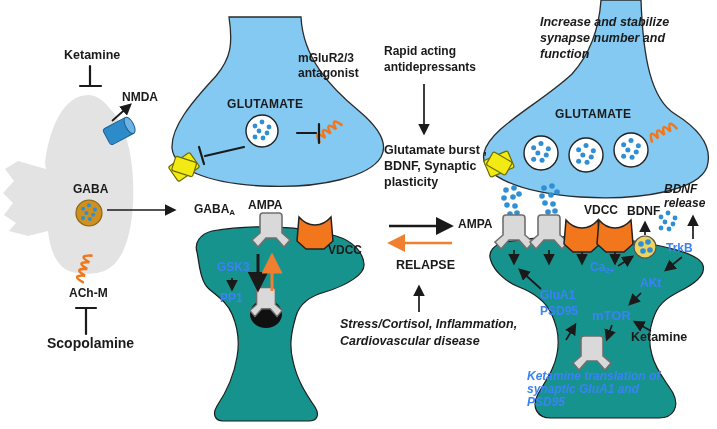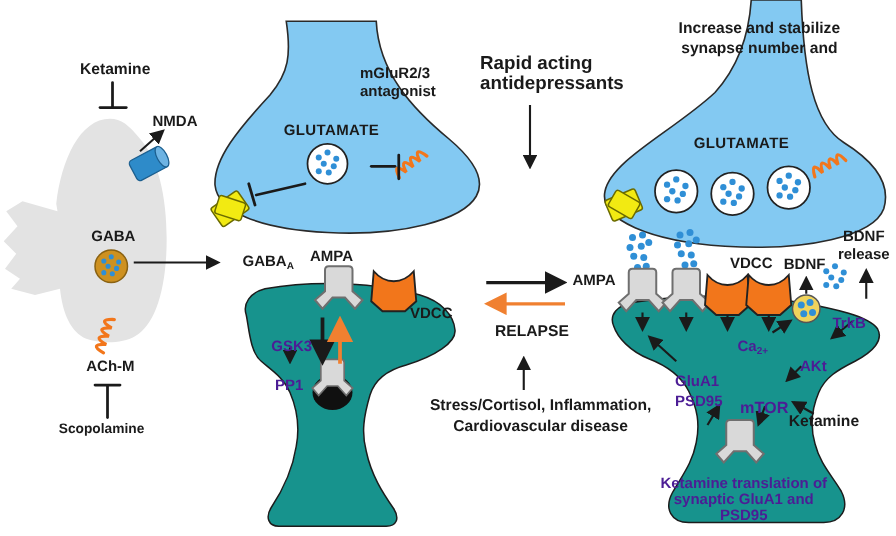--- a/index.html
+++ b/index.html
@@ -1,22 +1,22 @@
 <!DOCTYPE html>
 <html style="--terminal-blue: #83C9F2; --spine-teal: #17938D; --neuron-gray: #E3E3E3; --receptor-gray: #D9D9D9; --receptor-orange: #F2761B; --receptor-yellow: #F2EA12; --glutamate-dot-blue: #2F8FD6; --gaba-vesicle: #CE9120; --bdnf-vesicle: #EFD35C; --nmda-blue: #2E8BC9; --arrow-orange: #F08030; --text-black: #1A1A1A; --text-white: #FFFFFF;"><head>
 <meta charset="utf-8">
 <style>
   html,body{margin:0;padding:0;background:#fff;}
   .stage{position:relative;width:717px;height:429px;background:#fff;overflow:hidden;
          font-family:"Liberation Sans",sans-serif;}
   .stage svg{position:absolute;left:0;top:0;}
   .lbl{position:absolute;font-weight:bold;color:#1a1a1a;font-size:12px;line-height:15px;
        white-space:nowrap;z-index:2;}
-  .lbl.center{text-align:center;}
-  .lbl.white{color:#4c1d95;margin-top:10px;}
+  .lbl.center{font-style:italic;}
+  .lbl.white{color:#3b82f6;}
   .lbl .sub{font-size:8px;vertical-align:-2px;font-weight:bold;}
   .caps{letter-spacing:.3px;font-size:12px;}
   
   .blob{fill:var(--neuron-gray,#e3e3e3);}
   .term{fill:var(--terminal-blue,#83c9f2);stroke:#2a2a2a;stroke-width:1.3;}
   .spine{fill:var(--spine-teal,#17938d);stroke:#1c1c1c;stroke-width:1.2;}
   .grec{fill:var(--receptor-gray,#d9d9d9);stroke:#6f6f6f;stroke-width:1.6;}
   .orec{fill:var(--receptor-orange,#f2761b);stroke:#222;stroke-width:1.5;}
   .yrec{fill:var(--receptor-yellow,#f2ea12);stroke:#6b6b00;stroke-width:1.2;}
   .sq{stroke:var(--receptor-orange,#f2761b);fill:none;stroke-width:2.6;stroke-linecap:round;}
@@ -206,46 +206,52 @@
     <line class="ar" x1="566" y1="340" x2="575" y2="325" marker-end="url(#mB)"></line>
     <line class="ar" x1="541" y1="289" x2="520" y2="270" marker-end="url(#mB)"></line>
   </g>
 </svg>
 
 <div class="lbl" style="left:64px;top:48px;font-size:12.5px">Ketamine</div>
 <div class="lbl" style="left:122px;top:90px">NMDA</div>
 <div class="lbl" style="left:73px;top:182px">GABA</div>
 <div class="lbl" style="left:194px;top:202px"><span>GABA</span><span class="sub">A</span></div>
 <div class="lbl" style="left:69px;top:286px">ACh-M</div>
-<div class="lbl" style="left:47px;top:336px;font-size:11px">Scopolamine</div>
-
-<div class="lbl" style="left:288px;top:51px">
+<div class="lbl" style="left:47px;top:336px;font-size:14px">Scopolamine</div>
+
+<div class="lbl" style="left:298px;top:51px">
   <div>mGluR2/3</div>
   <div>antagonist</div>
 </div>
 <div class="lbl caps" style="left:227px;top:97px">GLUTAMATE</div>
 
-<div class="lbl" style="left:384px;top:43px;font-size:15px;line-height:16px">
+<div class="lbl" style="left:384px;top:43px;font-size:12px;line-height:16px">
   <div>Rapid acting</div>
   <div>antidepressants</div>
+</div>
+<div class="lbl" style="left:384px;top:142px;font-size:12.5px;line-height:16px">
+  <div>Glutamate burst ,</div>
+  <div>BDNF, Synaptic</div>
+  <div>plasticity</div>
 </div>
 <div class="lbl" style="left:396px;top:258px;font-size:12.5px">RELAPSE</div>
 <div class="lbl center" style="left:340px;top:316px;width:185px;font-size:12.5px;line-height:17px">
   <div>Stress/Cortisol, Inflammation,</div>
   <div>Cardiovascular disease</div>
 </div>
 
 <div class="lbl" style="left:248px;top:198px">AMPA</div>
 <div class="lbl" style="left:328px;top:243px">VDCC</div>
 <div class="lbl white" style="left:217px;top:260px">GSK3</div>
 <div class="lbl white" style="left:220px;top:291px">PP1</div>
 
 <div class="lbl center" style="left:540px;top:14px;width:135px;font-size:12.5px;line-height:16px">
   <div>Increase and stabilize</div>
   <div>synapse number and</div>
+  <div>function</div>
 </div>
 <div class="lbl caps" style="left:555px;top:107px">GLUTAMATE</div>
 
 <div class="lbl" style="left:458px;top:217px">AMPA</div>
 <div class="lbl" style="left:584px;top:203px">VDCC</div>
 <div class="lbl" style="left:627px;top:204px">BDNF</div>
 <div class="lbl center" style="left:664px;top:182px;width:54px;line-height:14px">
   <div>BDNF</div>
   <div>release</div>
 </div>

